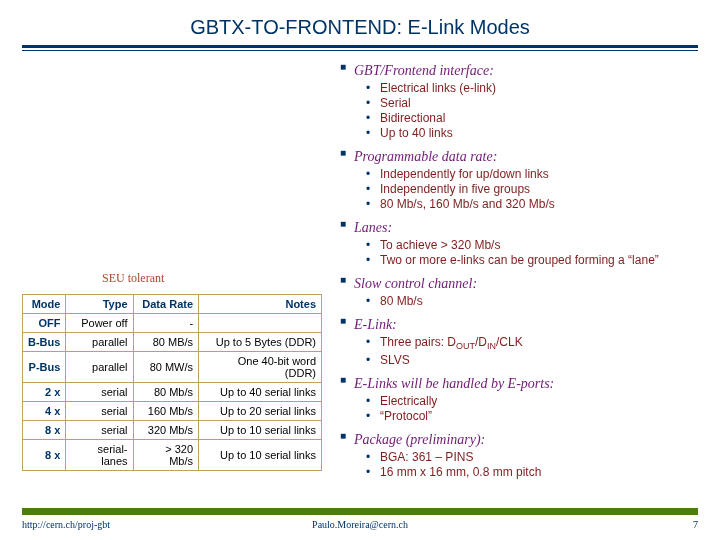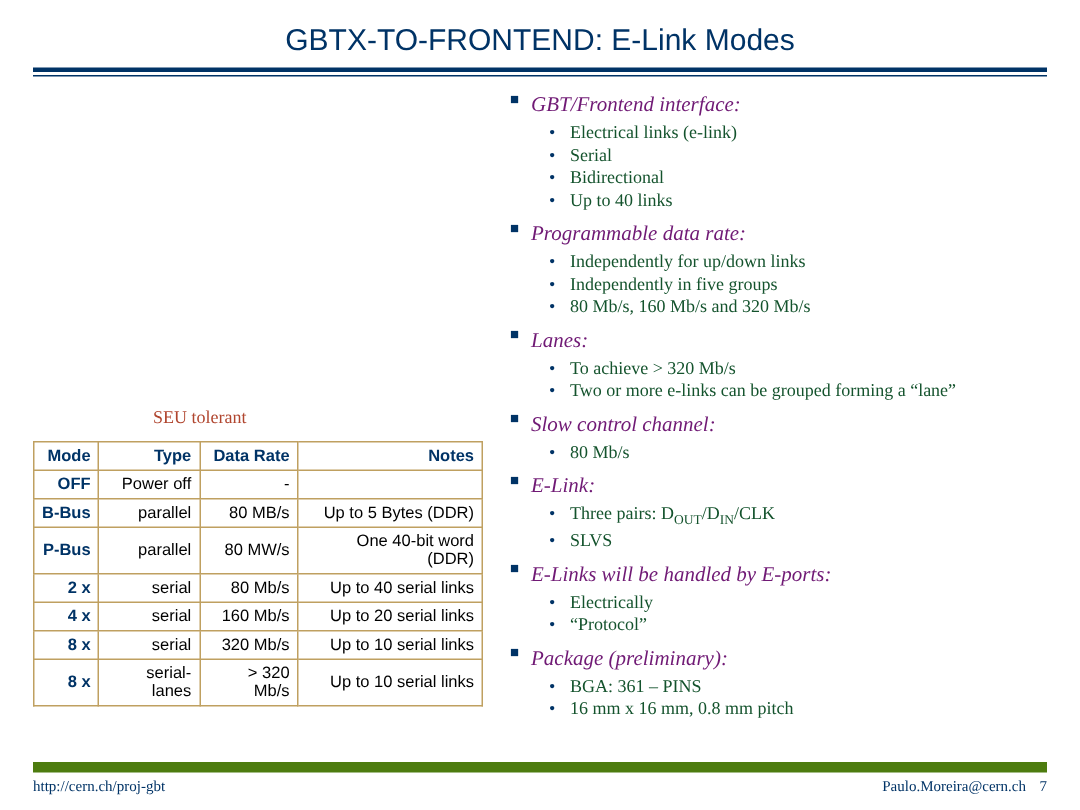--- a/index.html
+++ b/index.html
@@ -13,25 +13,25 @@
   .seu{font-family:Verdana;font-size:12px;color:#b0452e;margin:0 0 8px 80px}
   table.modes{border-collapse:collapse;width:300px;font-family:Verdana,Arial,sans-serif;font-size:11px}
   table.modes th,table.modes td{border:1px solid #bfa060;padding:3px 5px;text-align:right;vertical-align:middle}
   table.modes th{font-weight:700;color:#003366;background:#fff}
   table.modes td.rowhead{font-weight:700;color:#003366;white-space:nowrap}
   ul.sec{list-style:none;margin:0 0 0 0;padding:0}
   ul.sec>li{margin-bottom:6px}
   .sq{display:inline-block;font-family:Arial;font-size:10px;color:#003366;width:14px;vertical-align:top;font-weight:700}
   .sec-title{font-style:italic;font-family:Verdana;font-size:14px;color:#701a75;display:inline}
   ul.sub{list-style:none;margin:2px 0 4px 26px;padding:0}
-  ul.sub>li{font-family:Liberation Serif, serif;font-size:12px;color:#14532d;line-height:1.25;position:relative;padding-left:14px}
+  ul.sub>li{font-family:Liberation Sans, sans-serif;font-size:12px;color:#7f1d1d;line-height:1.25;position:relative;padding-left:14px}
   ul.sub>li::before{content:"•";position:absolute;left:0;top:0;font-size:12px;color:#003366}
   sub{font-size:9px;vertical-align:sub}
   .footer{position:absolute;left:22px;right:22px;bottom:10px;border-top:7px solid #4d7c0f;padding-top:4px;font-family:Verdana;font-size:10px;color:#003366;display:flex;justify-content:space-between}
-  .footer .mid{position:absolute;left:0;right:14px;text-align:right}
+  .footer .mid{position:absolute;left:0;right:0;text-align:center}
   .footer .page{position:relative;z-index:1}
   .footer .url{position:relative;z-index:1}
 </style>
 </head>
 <body>
 
 <div class="slide">
   <h1 class="title">GBTX-TO-FRONTEND: E-Link Modes</h1>
   <div class="rule-thick"></div>
   <div class="rule-thin"></div>

